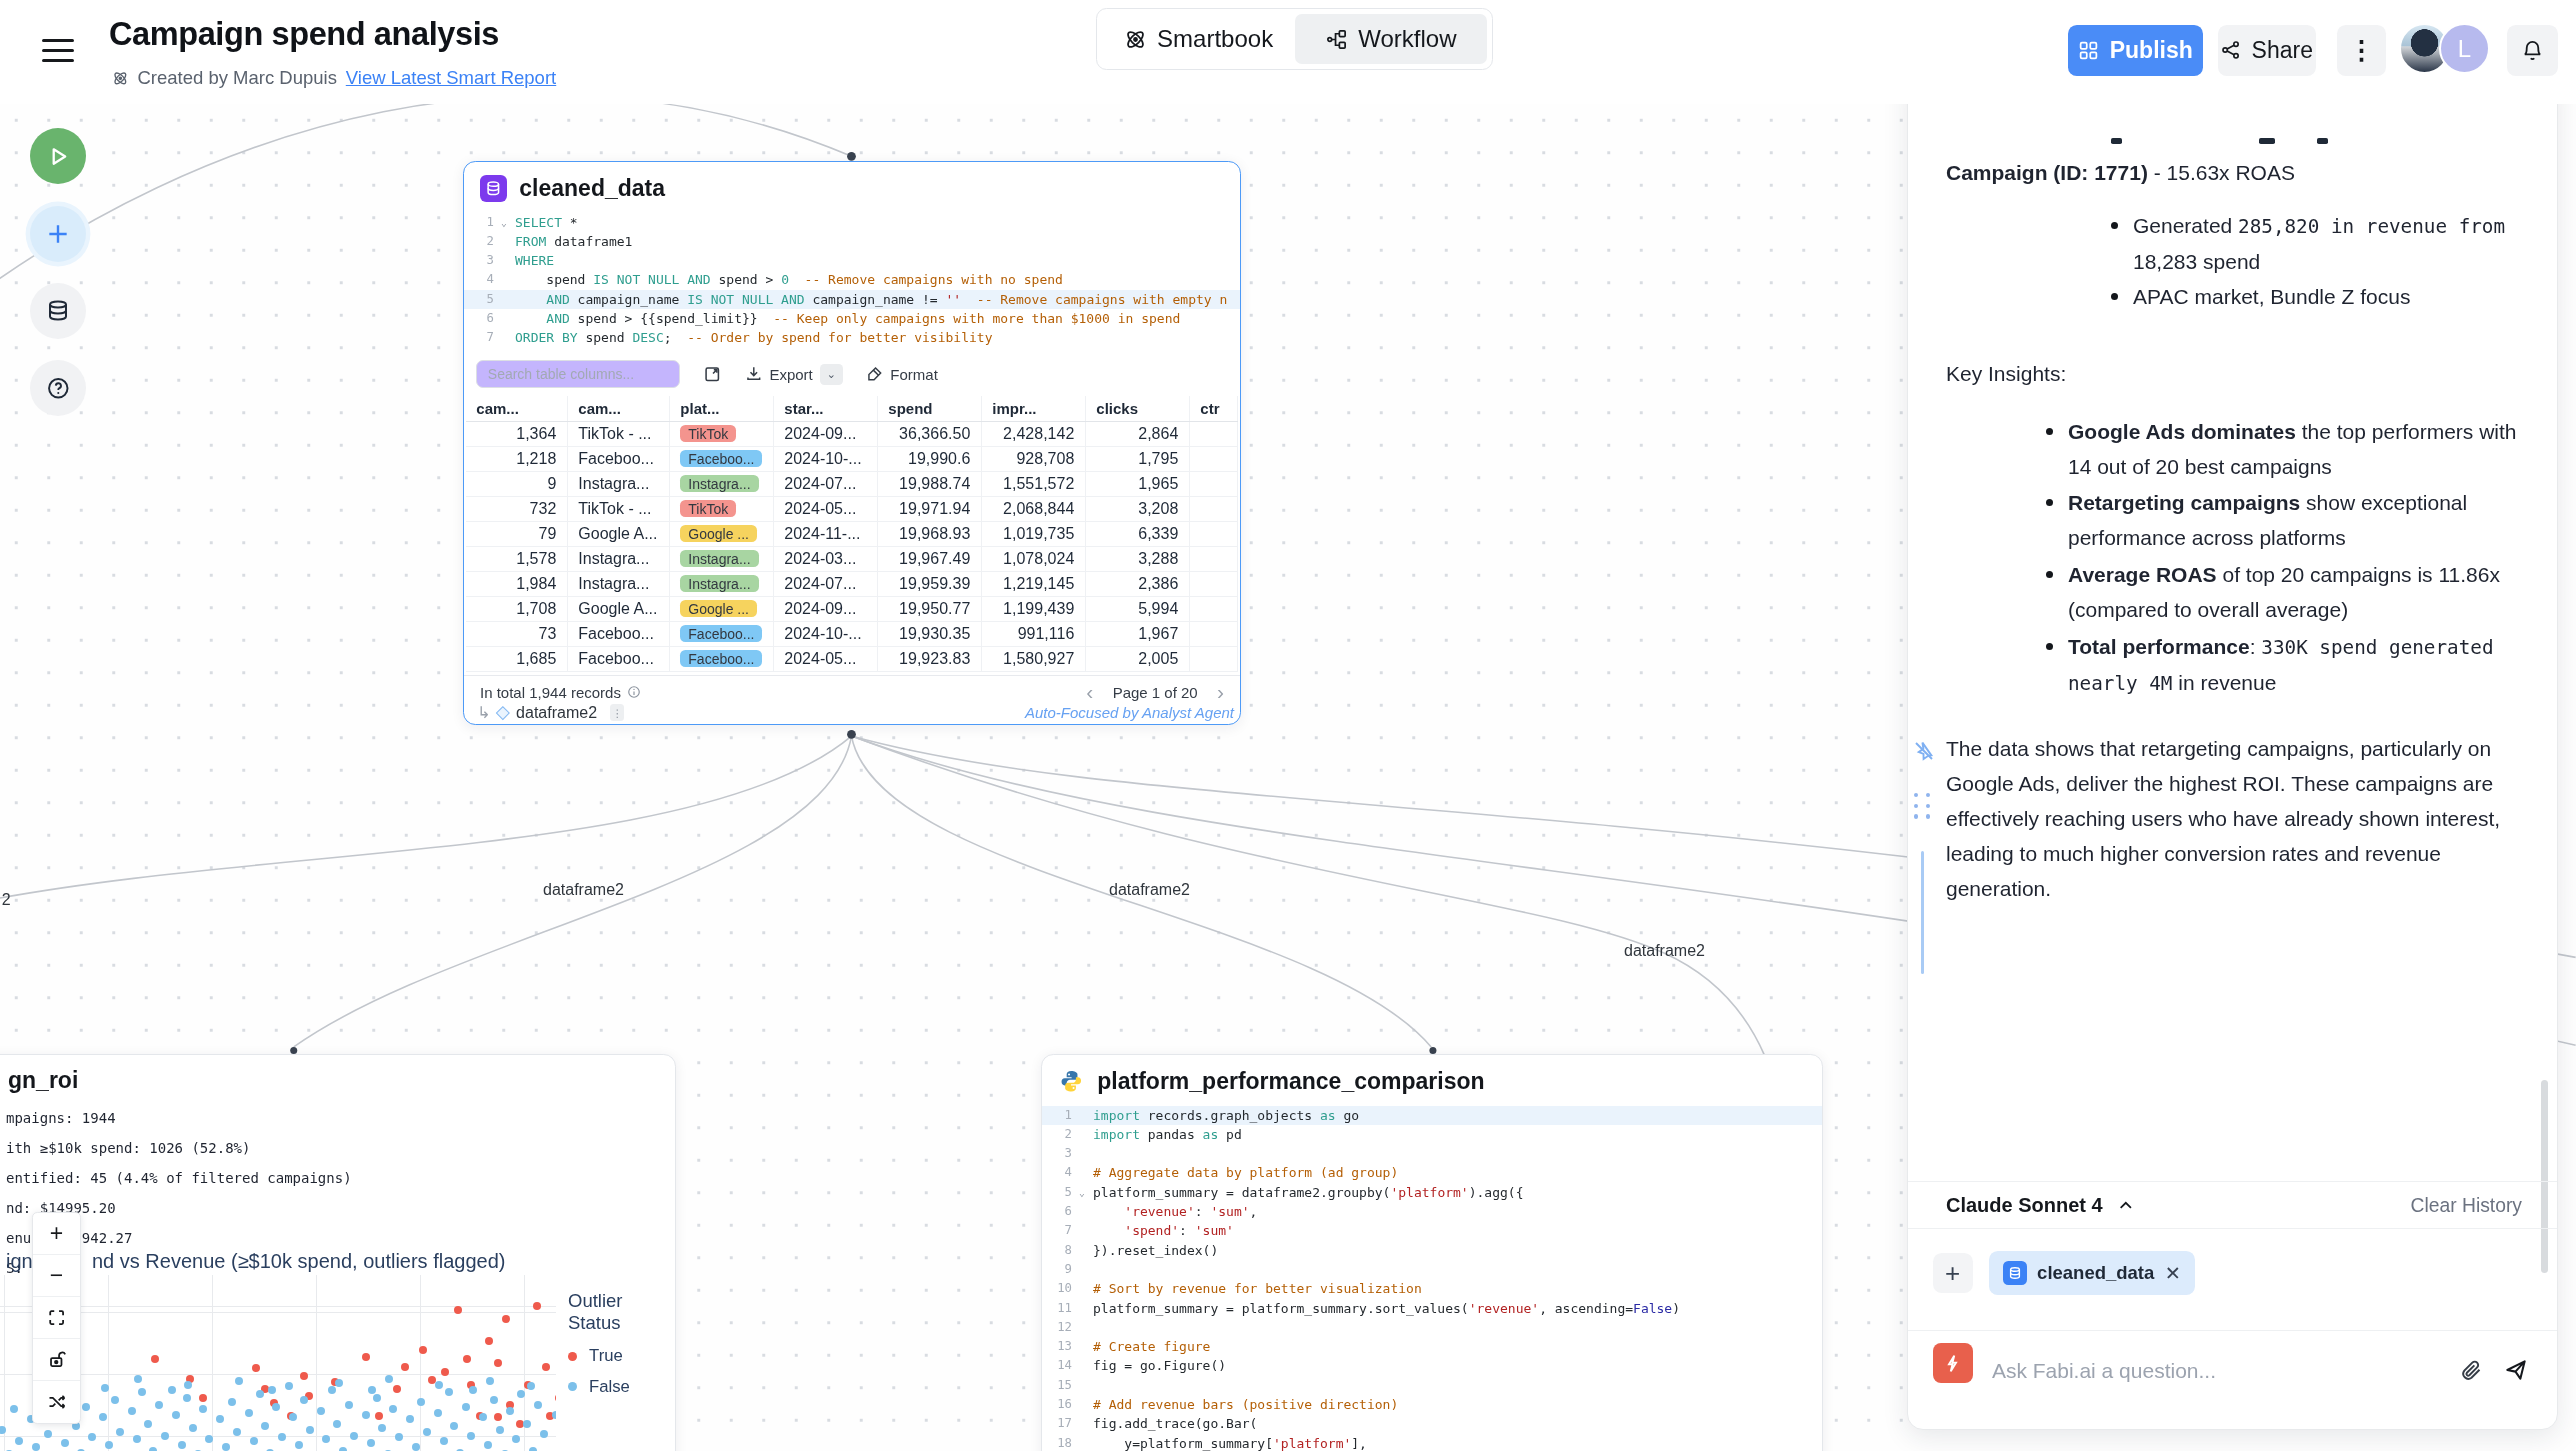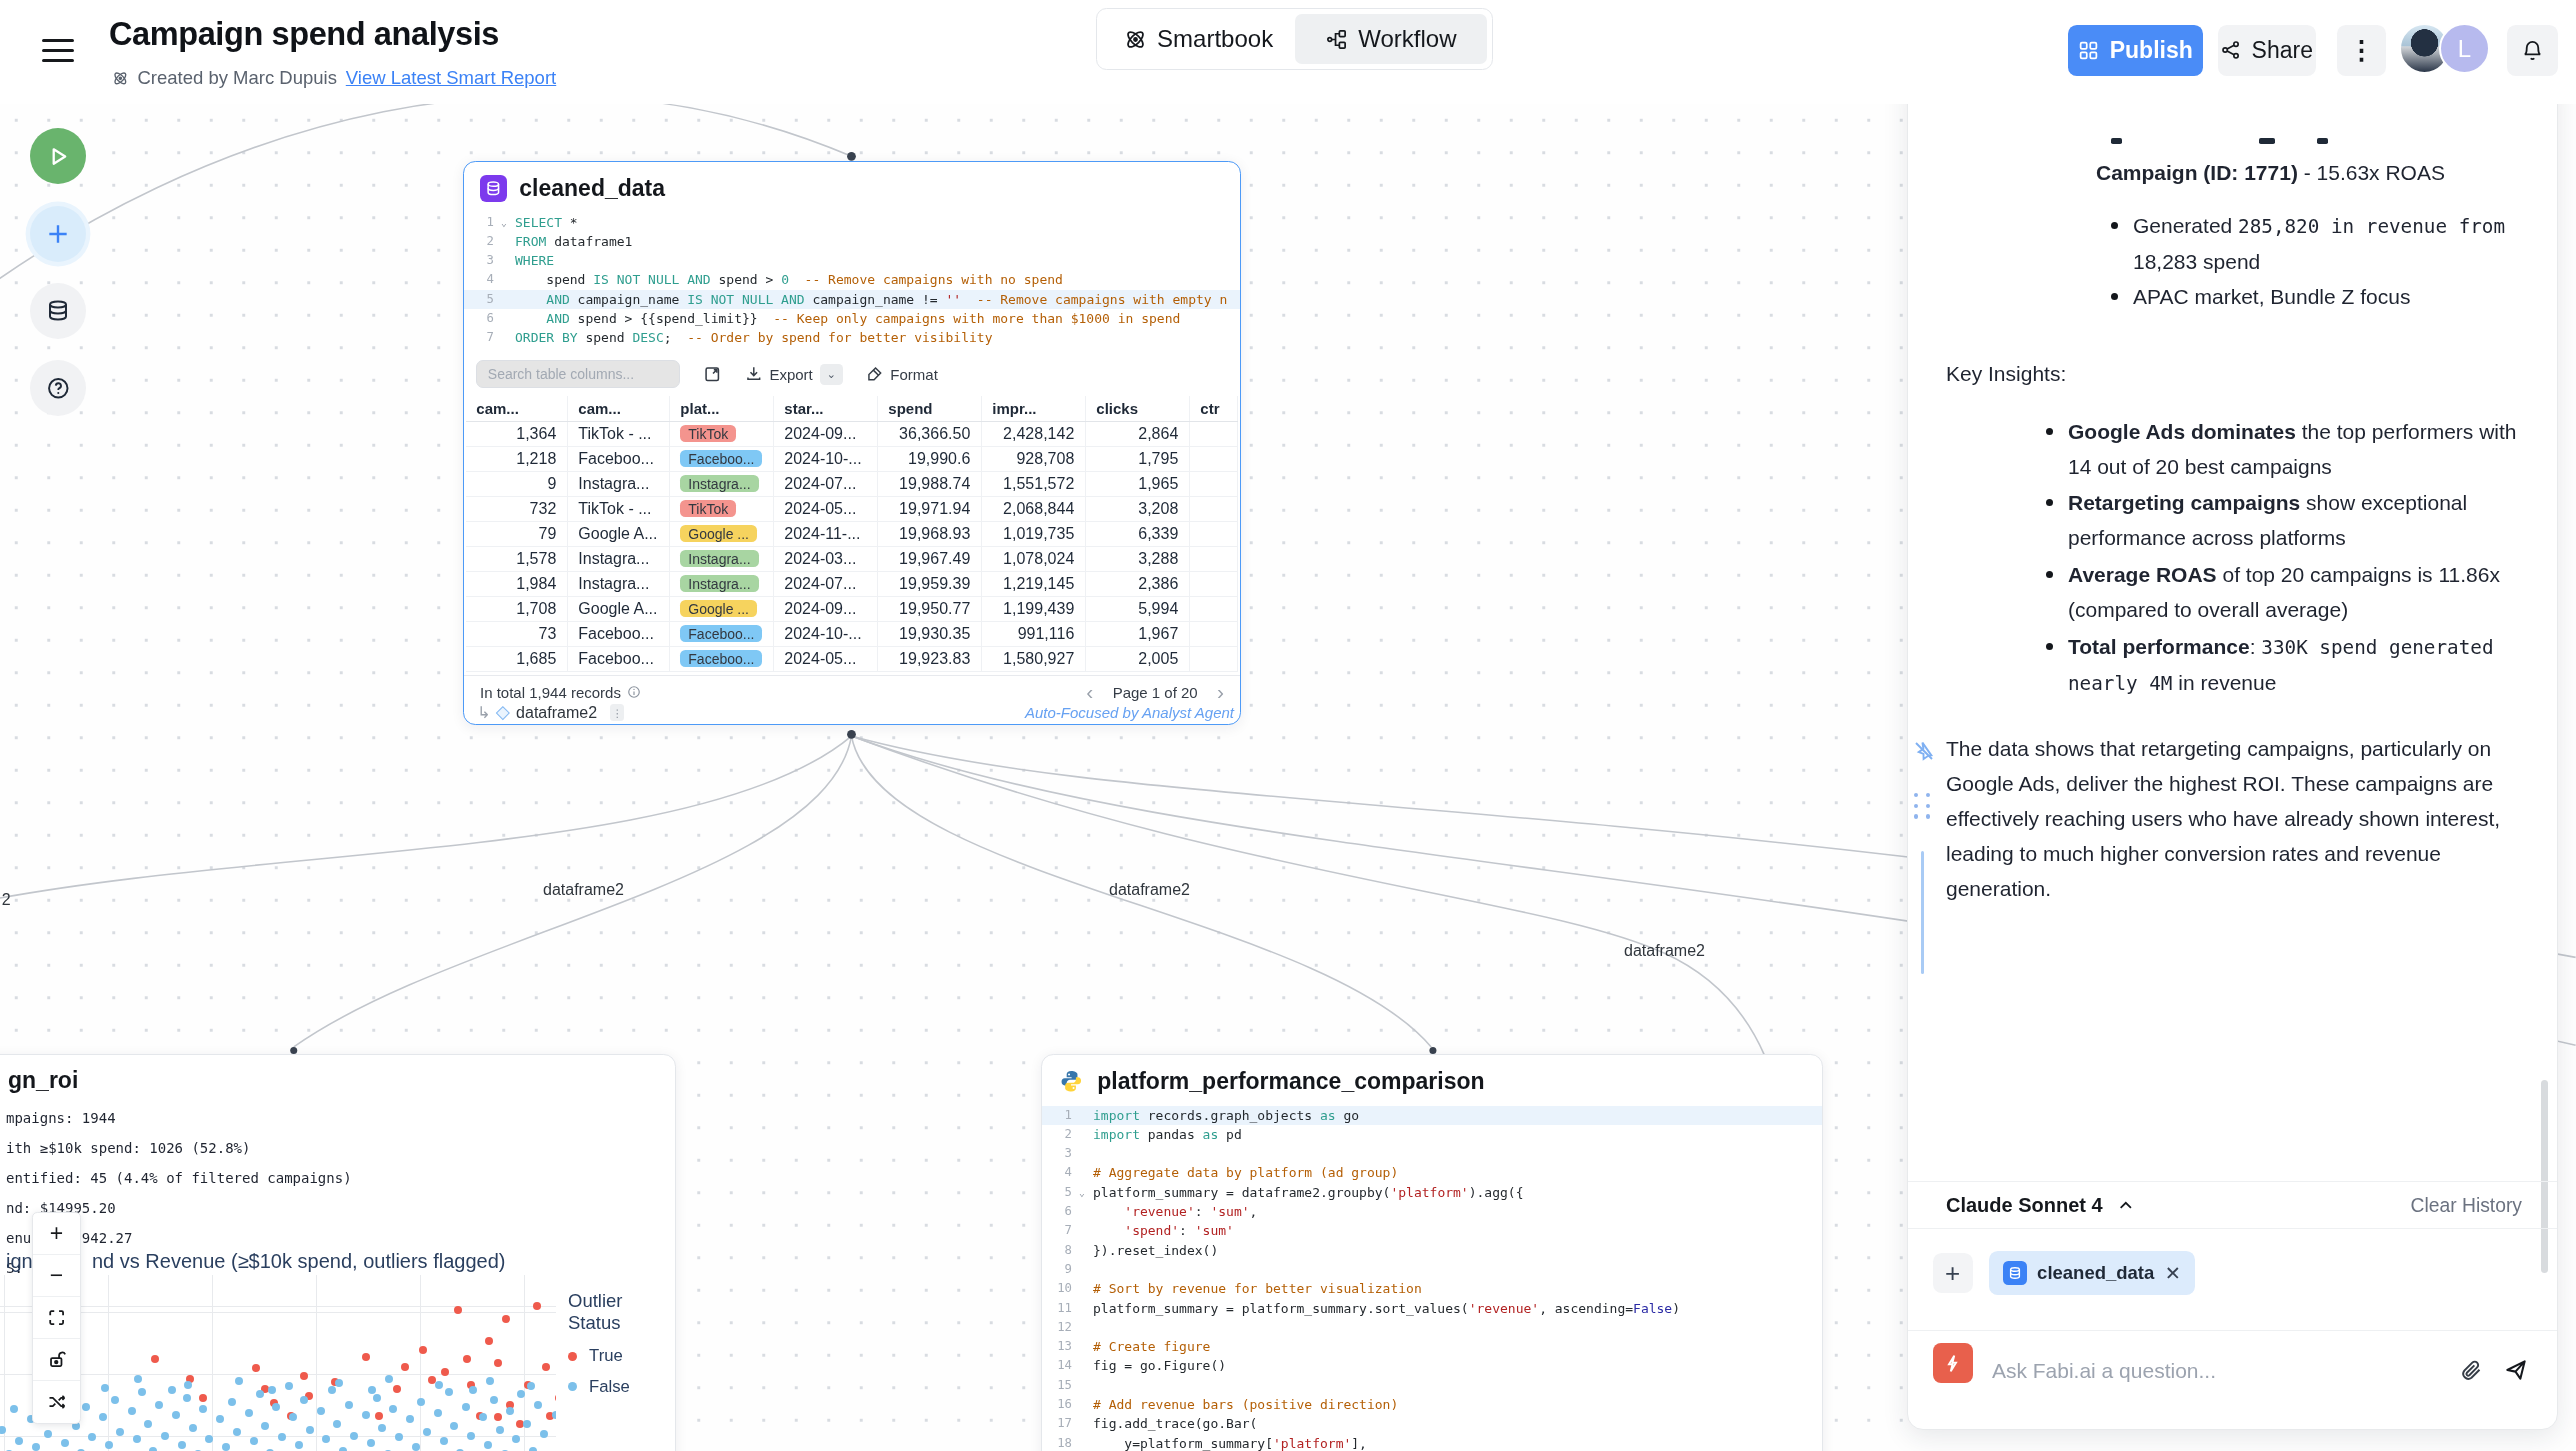--- a/index.html
+++ b/index.html
@@ -63,21 +63,21 @@
   .code-line.hl { background:#EAF3FC; }
   .gutter { width:37px; flex:none; text-align:right; padding-right:7px; color:#A7AEB8; font-size:12.3px; }
   .fold { width:14px; flex:none; color:#8B939E; font-size:9.7px; }
   .nofold { width:14px; flex:none; }
   .tok-k { color:#2F9E8F; } .tok-c { color:#B45F06; } .tok-s { color:#B22222; } .tok-b { color:#2A2AA5; }
 
   
   #sqlnode { left:463px; top:161px; width:778px; height:564px; border:1.8px solid #4D9AF7; }
   #tbl-toolbar { position:absolute; left:12.3px; right:12.3px; top:197px; height:30px; display:flex; align-items:center; gap:23px; }
   #tbl-search { width:204px; height:28px; border:1.3px solid #DCDFE4; border-radius:7px; font-size:14px;
-    padding:0 10.5px; color:#1F2937; outline:none; background:#e5e5e5; }
+    padding:0 10.5px; color:#1F2937; outline:none; background:#c4b5fd; }
   #tbl-search::placeholder { color:#A2A9B3; }
   .tool-item { display:flex; align-items:center; gap:7px; font-size:15px; color:#353C46; cursor:pointer; }
   .chev-box { width:23px; height:21px; background:#EBEDEF; border-radius:4.4px; display:flex; align-items:center;
     justify-content:center; font-size:11.4px; color:#4B5563; }
   #dtable { position:absolute; left:1.8px; right:1.8px; top:234px; font-size:16px; color:#1F2937; overflow:hidden; }
   .trow { display:grid; grid-template-columns:102px 102px 104px 104px 104px 104px 104px 1fr; height:25px;
     border-bottom:0.9px solid #EFF1F4; align-items:center; }
   .trow.head { font-weight:700; font-size:15px; height:25.5px; border-bottom:0.9px solid #E2E5E9; }
   .tcell { padding:0 10.5px; overflow:hidden; white-space:nowrap; border-right:0.9px solid #EFF1F4; height:100%;
     display:flex; align-items:center; }
@@ -120,21 +120,21 @@
     border-radius:5.3px; box-shadow:0 1.8px 7px rgba(20,30,50,.10); z-index:4; }
   .ct-btn { height:42px; display:flex; align-items:center; justify-content:center; border-bottom:0.9px solid #EEF0F2;
     font-size:23px; color:#17191C; cursor:pointer; }
   .ct-btn:last-child { border-bottom:none; }
 
   
   #panel { position:absolute; left:1907px; top:66px; width:651px; height:1364px; background:#fff;
     border:1.3px solid #E8EAEC; border-radius:16px; box-shadow:0 7px 26px rgba(25,35,55,.10); z-index:5; }
   .cutmark { position:absolute; top:71px; height:6.2px; background:#1F2937; border-radius:1.8px; }
   #md { position:absolute; left:38px; right:32px; top:88px; font-size:21px; line-height:35px; color:#1F2430; }
-  #campaign-heading { margin-left:150px; }
+  #campaign-heading { }
   .mono { font-family:"DejaVu Sans Mono", monospace; font-size:19.3px; }
   ul.seglist { list-style:none; }
   ul.seglist li { position:relative; padding-left:24px; }
   ul.seglist li::before { content:""; position:absolute; left:1.8px; top:14px; width:7px; height:7px;
     border-radius:50%; background:#14171C; }
   #campaign-bullets { margin:17.6px 0 0 163px; width:422px; }
   #key-insights-label { margin-top:42px; }
   #insights { margin:23px 0 0 98px; width:492px; }
   #insights li { margin-bottom:1.8px; }
   #paragraph { margin-top:30px; width:582px; }

